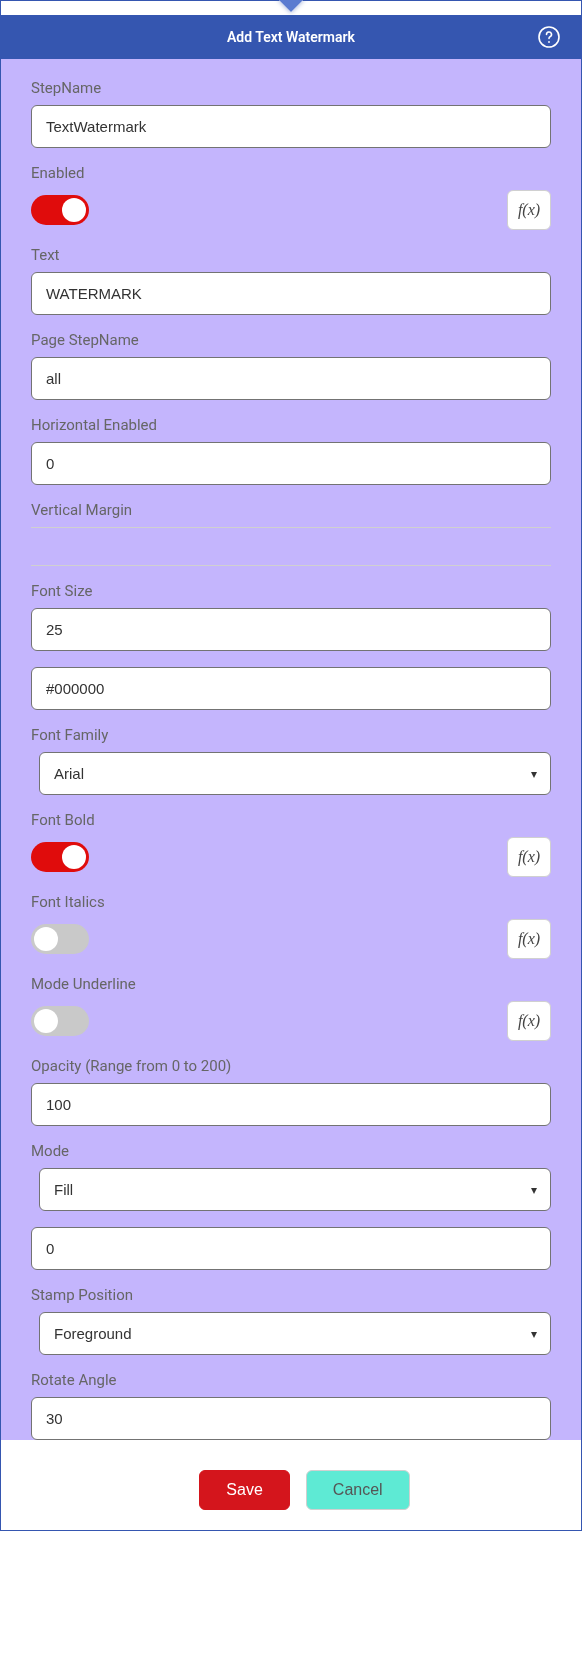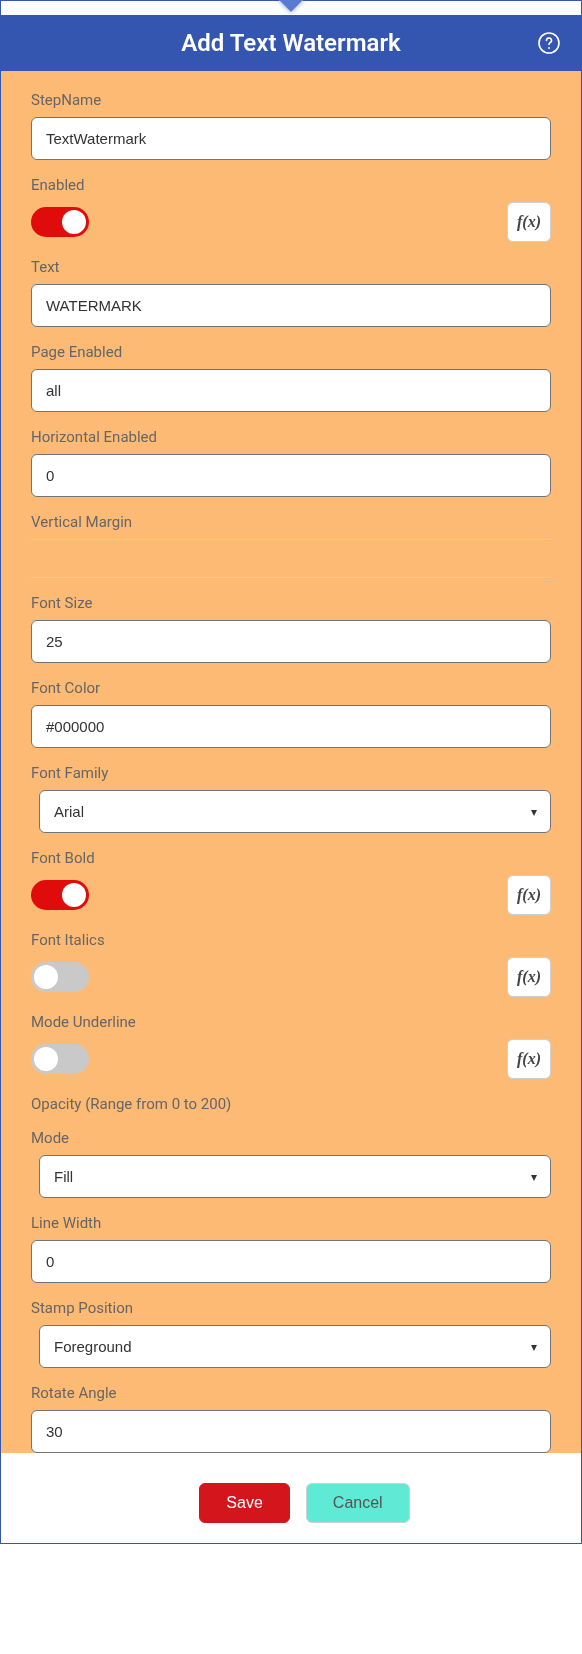--- a/index.html
+++ b/index.html
@@ -36,35 +36,35 @@
     z-index:-1;
   }
   .header {
     background: #3556b0;
     color: #fff;
     padding: 14px 20px;
     display: flex;
     align-items: center;
     justify-content: center;
     position: relative;
-    font-size: 24px;
+    font-size: 14px;
     font-weight: 600;
     margin-top: 14px;
   }
   .header .help {
     position: absolute;
     right: 20px;
     top: 50%;
     transform: translateY(-50%);
     width: 24px; height: 24px;
     cursor: pointer;
   }
   .content {
     padding: 20px 30px 0 30px;
-    background: #fdba74;
+    background: #c4b5fd;
   }
   .field {
     margin-bottom: 16px;
   }
   .label {
     font-size: 15px;
     color: #666;
     margin-bottom: 8px;
     display: block;
   }
@@ -92,21 +92,20 @@
     top: 50%;
     transform: translateY(-50%);
     pointer-events: none;
     font-size: 12px;
     color: #333;
   }
   .toggle-row {
     display: flex;
     align-items: center;
     justify-content: space-between;
-    font-weight: bold;
   }
   .toggle {
     width: 58px;
     height: 30px;
     border-radius: 15px;
     position: relative;
     cursor: pointer;
   }
   .toggle.on { background: #e00c0c; }
   .toggle.off { background: #c9c9c9; }
@@ -207,42 +206,41 @@
         <div class="fx-btn">f(x)</div>
       </div>
     </div>
 
     <div class="field">
       <span class="label">Text</span>
       <input class="text-input" value="WATERMARK" style="">
     </div>
 
     <div class="field">
-      <span class="label">Page Enabled</span>
+      <span class="label">Page StepName</span>
       <input class="text-input" value="all" style="">
     </div>
 
     <div class="field">
       <span class="label">Horizontal Enabled</span>
       <input class="text-input" value="0" style="">
     </div>
 
     <div class="field">
       <span class="label">Vertical Margin</span>
       <div class="vertical-margin-divider"></div>
       <input class="vertical-margin-input" value="" style="">
     </div>
 
     <div class="field">
       <span class="label">Font Size</span>
       <input class="text-input" value="25" style="">
     </div>
 
     <div class="field">
-      <span class="label">Font Color</span>
       <input class="text-input" value="#000000" style="">
     </div>
 
     <div class="field">
       <span class="label">Font Family</span>
       <div class="select-wrap">
         <input class="text-input select-input" readonly="" value="Arial" style="">
         <span class="chev">▾</span>
       </div>
     </div>
@@ -272,32 +270,32 @@
       <div class="toggle-row">
         <div class="toggle off">
             <div class="knob"></div>
           </div>
         <div class="fx-btn">f(x)</div>
       </div>
     </div>
 
     <div class="field">
       <span class="label">Opacity (Range from 0 to 200)</span>
+      <input class="text-input" value="100" style="">
     </div>
 
     <div class="field">
       <span class="label">Mode</span>
       <div class="select-wrap">
         <input class="text-input select-input" readonly="" value="Fill" style="">
         <span class="chev">▾</span>
       </div>
     </div>
 
     <div class="field">
-      <span class="label">Line Width</span>
       <input class="text-input" value="0" style="">
     </div>
 
     <div class="field">
       <span class="label">Stamp Position</span>
       <div class="select-wrap">
         <input class="text-input select-input" readonly="" value="Foreground" style="">
         <span class="chev">▾</span>
       </div>
     </div>

